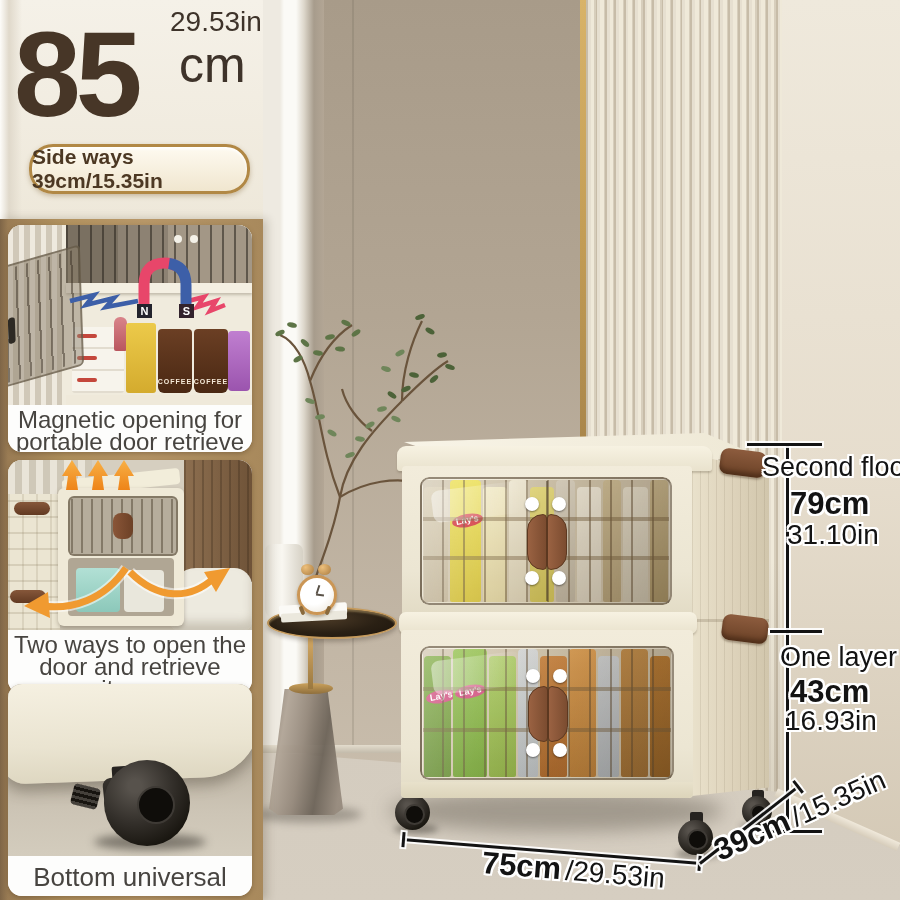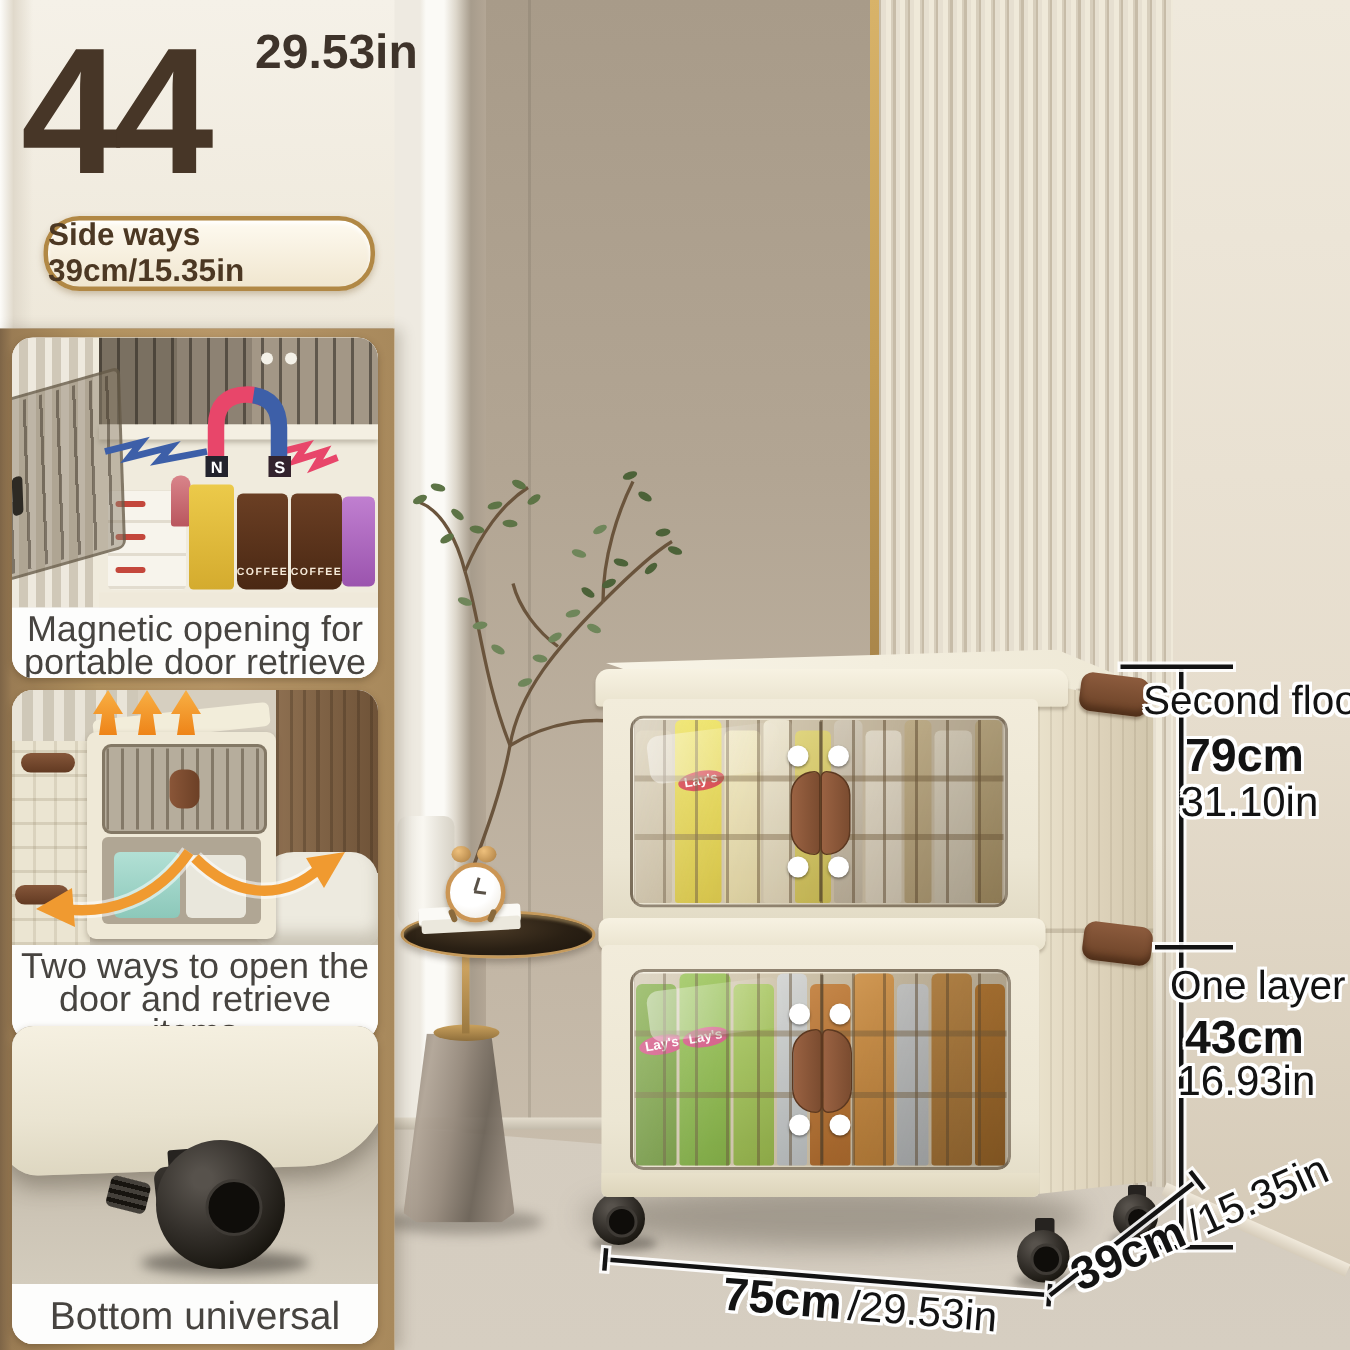--- a/index.html
+++ b/index.html
@@ -100,21 +100,21 @@
     text-shadow:-2px -2px 0 #fff,2px -2px 0 #fff,-2px 2px 0 #fff,2px 2px 0 #fff,0 -2px 0 #fff,0 2px 0 #fff,-2px 0 0 #fff,2px 0 0 #fff;}
   .dim-label{font-size:27px;font-weight:500;}
   .dim-cm{font-size:31px;font-weight:bold;}
   .dim-in{font-size:28px;font-weight:500;}
 
   
   .topleft{left:0;top:0;width:263px;height:219px;background:linear-gradient(180deg,#f5f1e8 0%,#eee8da 100%);}
   .topleft::before{content:"";position:absolute;left:0;top:0;width:22px;height:100%;
     background:linear-gradient(90deg,#fdfcf9 0,#e0d9cb 9px,rgba(240,236,228,0) 22px);}
   .big75{left:14px;top:14px;font-size:120px;font-weight:bold;color:#473627;letter-spacing:-5px;line-height:1;}
-  .hdr-in{left:170px;top:6px;font-size:32px;font-weight:700;color:#3e332a;margin-top:10px;}
+  .hdr-in{left:170px;top:6px;font-size:28px;font-weight:400;color:#3e332a;}
   .hdr-cm{left:179px;top:36px;font-size:50px;font-weight:500;color:#3e332a;}
   .hdr-face{left:157px;top:81px;font-size:26px;font-weight:600;color:#3c3228;background:#e9e1cd;padding:1px 3px;}
   .pill{left:29px;top:144px;width:215px;height:44px;border-radius:24px;border:3px solid #b18845;
     background:linear-gradient(180deg,#fefaf0,#f0e6cf);display:flex;align-items:center;justify-content:center;
     box-shadow:inset 0 2px 3px #fff,0 2px 5px rgba(120,90,40,.35);}
   .pill span{font-size:21px;font-weight:bold;color:#4c3823;}
 
   
   .sidebar{left:0;top:219px;width:263px;height:681px;
     background:linear-gradient(90deg,#7e6547 0,#9a7c54 8px,#b2925f 25%,#b89768 55%,#a8895c 100%);
@@ -389,22 +389,23 @@
   <div class="abs" style="left:700px;top:862px;width:126px;height:3px;transform:rotate(-38deg);transform-origin:left center;">
     <div class="dimline" style="position:absolute;inset:0;"></div>
     <div class="dimline" style="position:absolute;right:0;top:-6px;width:3px;height:15px;"></div>
   </div>
   <div class="abs dim" style="left:716px;top:834px;transform:rotate(-24deg);transform-origin:left center;">
     <span class="dim-cm">39cm</span>
     <span class="dim-in">/15.35in</span>
   </div>
 
   <div class="abs topleft">
-    <div class="abs big75">44</div>
+    <div class="abs big75">85</div>
     <div class="abs hdr-in">29.53in</div>
+    <div class="abs hdr-cm">cm</div>
     <div class="abs pill">
       <span>Side ways 39cm/15.35in</span>
     </div>
   </div>
 
   <div class="abs sidebar"></div>
 
   <div class="card" style="top:225px;height:227px;">
     <div class="card-photo" style="height:180px;">
       <div class="abs c1-bg"></div>

